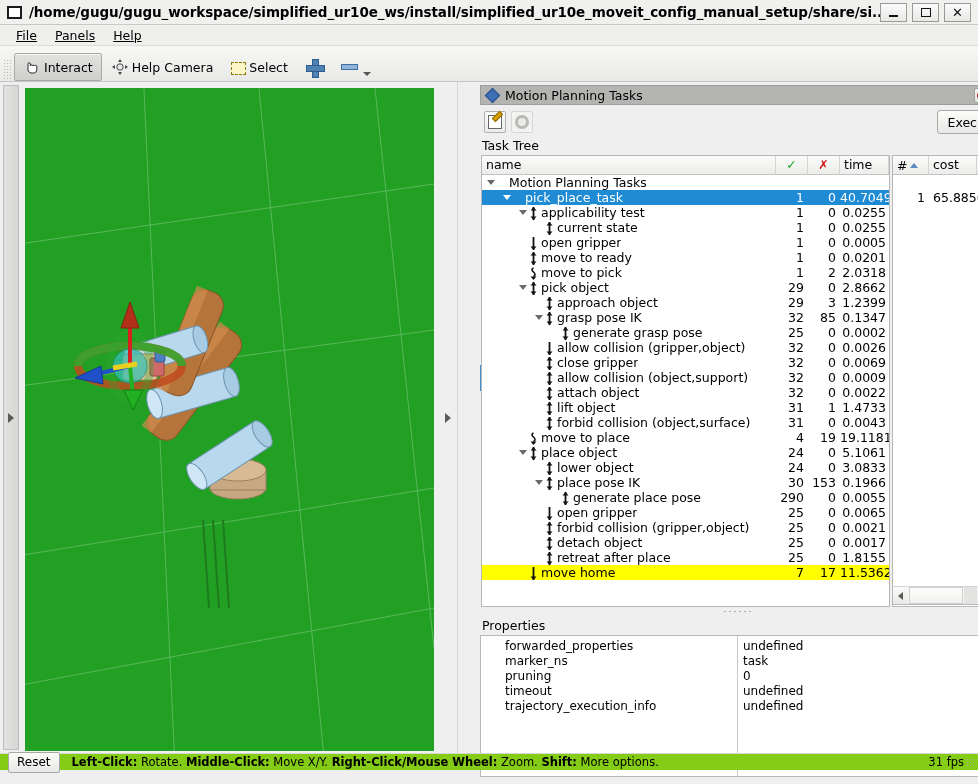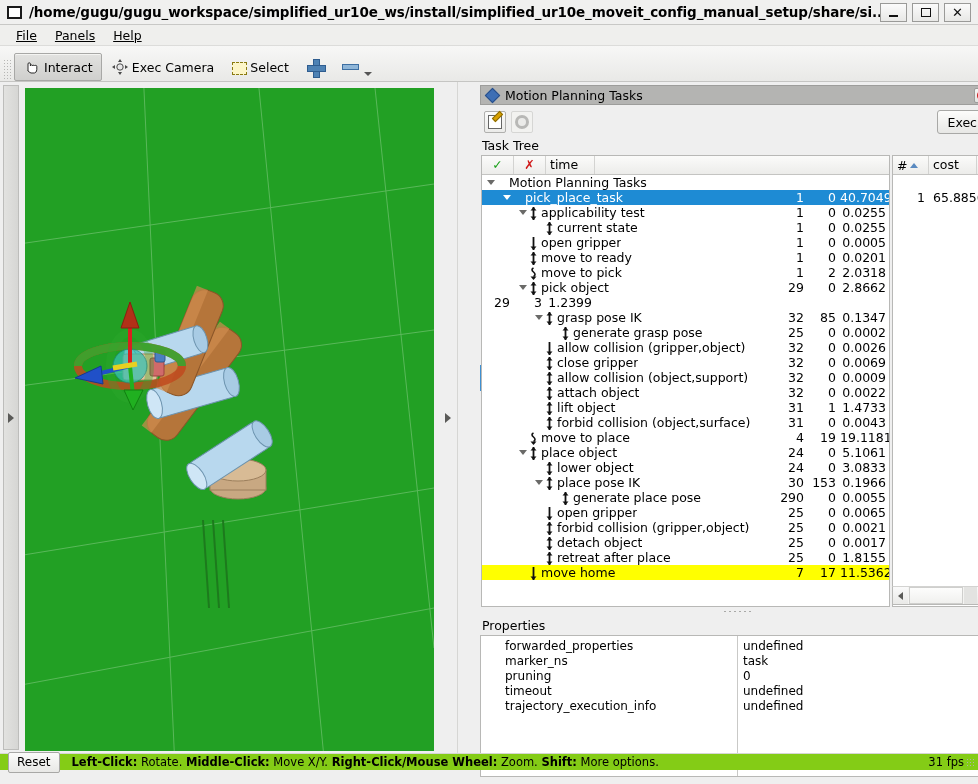--- a/index.html
+++ b/index.html
@@ -277,21 +277,21 @@
       <span>Interact</span>
     </div>
 
     <div class="tb-btn">
       <span class="tb-ico">
         <svg width="18" height="18" viewBox="0 0 18 18">
           <path d="M9 1 L11 4 L7 4 Z M9 17 L7 14 L11 14 Z M1 9 L4 7 L4 11 Z M17 9 L14 11 L14 7 Z" fill="#4a4a4a"></path>
           <circle cx="9" cy="9" r="3.2" fill="#e8e8e8" stroke="#4a4a4a" stroke-width="1"></circle>
         </svg>
       </span>
-      <span>Exec Camera</span>
+      <span>Help Camera</span>
     </div>
 
     <div class="tb-btn">
       <span class="select-ico"></span>
       <span>Select</span>
     </div>
 
     <div class="tb-btn">
       <span class="plus-ico"></span>
     </div>
@@ -425,20 +425,21 @@
       <div id="exec-btn">Exec</div>
     </div>
 
     <div class="sect-label">Task Tree</div>
 
     <div id="tree-area">
       <div id="left-blue-mark"></div>
 
       <div id="tree-left">
         <div class="thead">
+          <div class="th c-name">name</div>
           <div class="th c-ok">✓</div>
           <div class="th c-fail">✗</div>
           <div class="th c-time">time</div>
         </div>
         <div id="tree-rows-left">
             <div class="trow">
               <div class="c-name2">
                 <span class="spacer" style="width: 3px;"></span>
                 <span class="twisty">
                   <span class="tri"></span>
@@ -561,20 +562,32 @@
                     <path d="M5.5 14 L2.5 10.5 L8.5 10.5 Z" fill="#111"></path>
                   </svg>
                 </span>
                 <span class="nm">pick object</span>
               </div>
               <div class="c-ok2">29</div>
               <div class="c-fail2">0</div>
               <div class="c-time2">2.8662</div>
             </div>
             <div class="trow">
+              <div class="c-name2">
+                <span class="spacer" style="width: 51px;"></span>
+                <span class="twisty"></span>
+                <span class="stageico">
+                  <svg width="11" height="15">
+                    <rect x="4.6" y="1" width="1.8" height="13" fill="#111"></rect>
+                    <path d="M5.5 1 L2.5 4.5 L8.5 4.5 Z" fill="#111"></path>
+                    <path d="M5.5 14 L2.5 10.5 L8.5 10.5 Z" fill="#111"></path>
+                  </svg>
+                </span>
+                <span class="nm">approach object</span>
+              </div>
               <div class="c-ok2">29</div>
               <div class="c-fail2">3</div>
               <div class="c-time2">1.2399</div>
             </div>
             <div class="trow">
               <div class="c-name2">
                 <span class="spacer" style="width: 51px;"></span>
                 <span class="twisty">
                   <span class="tri"></span>
                 </span>

